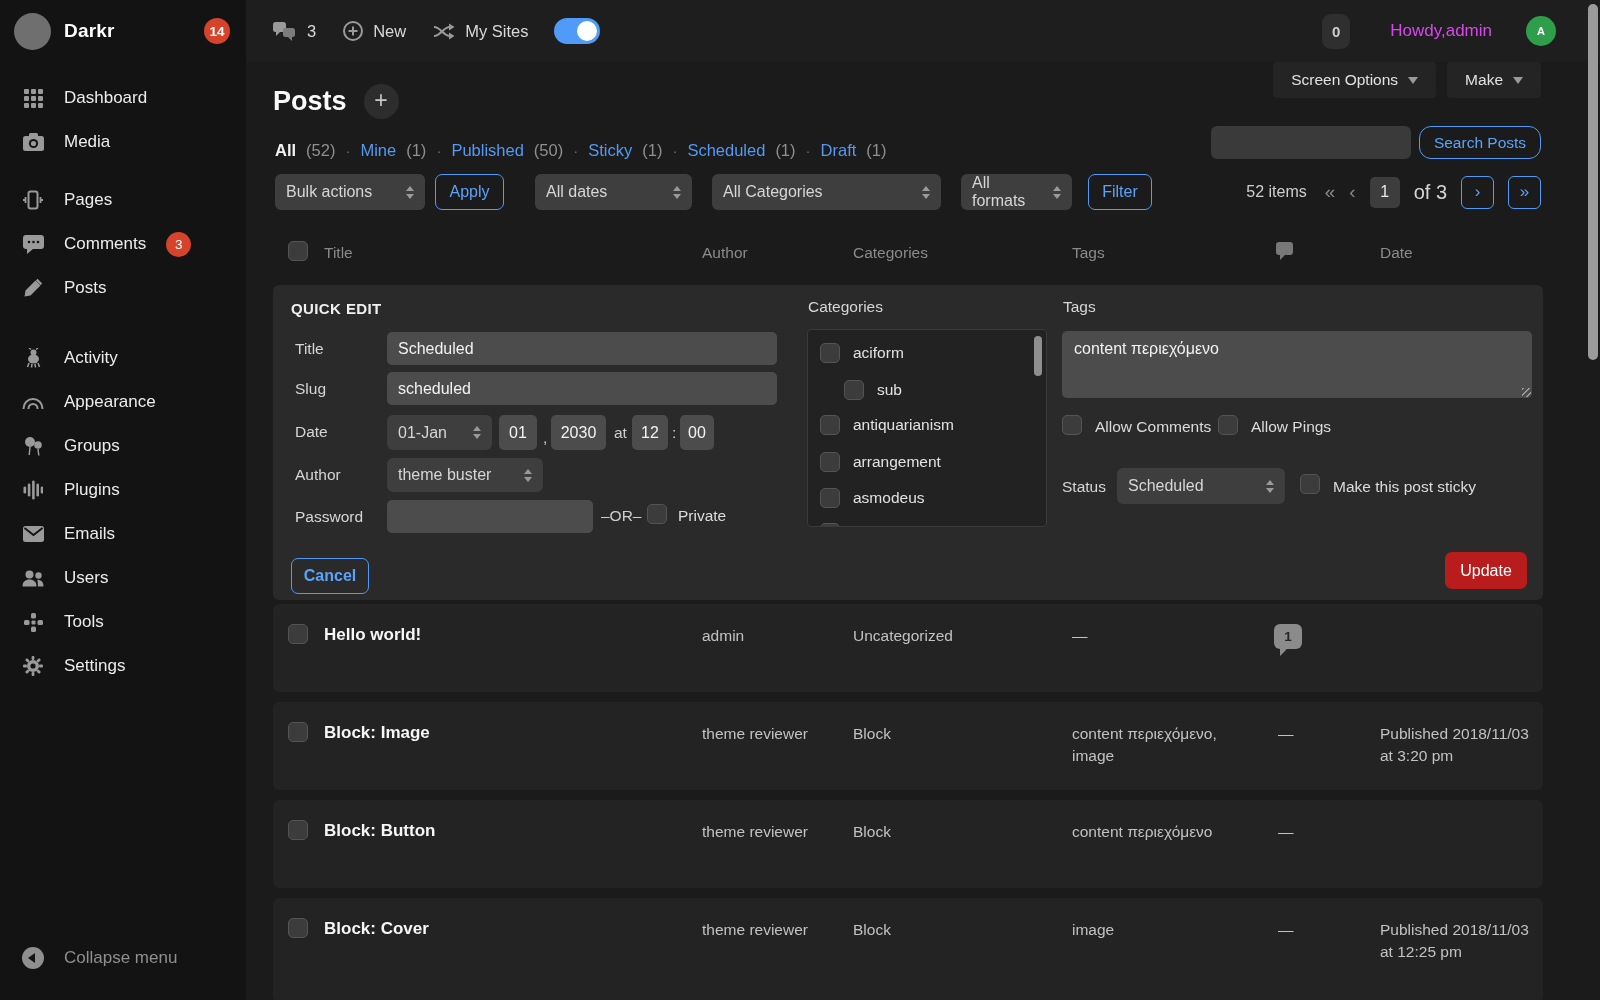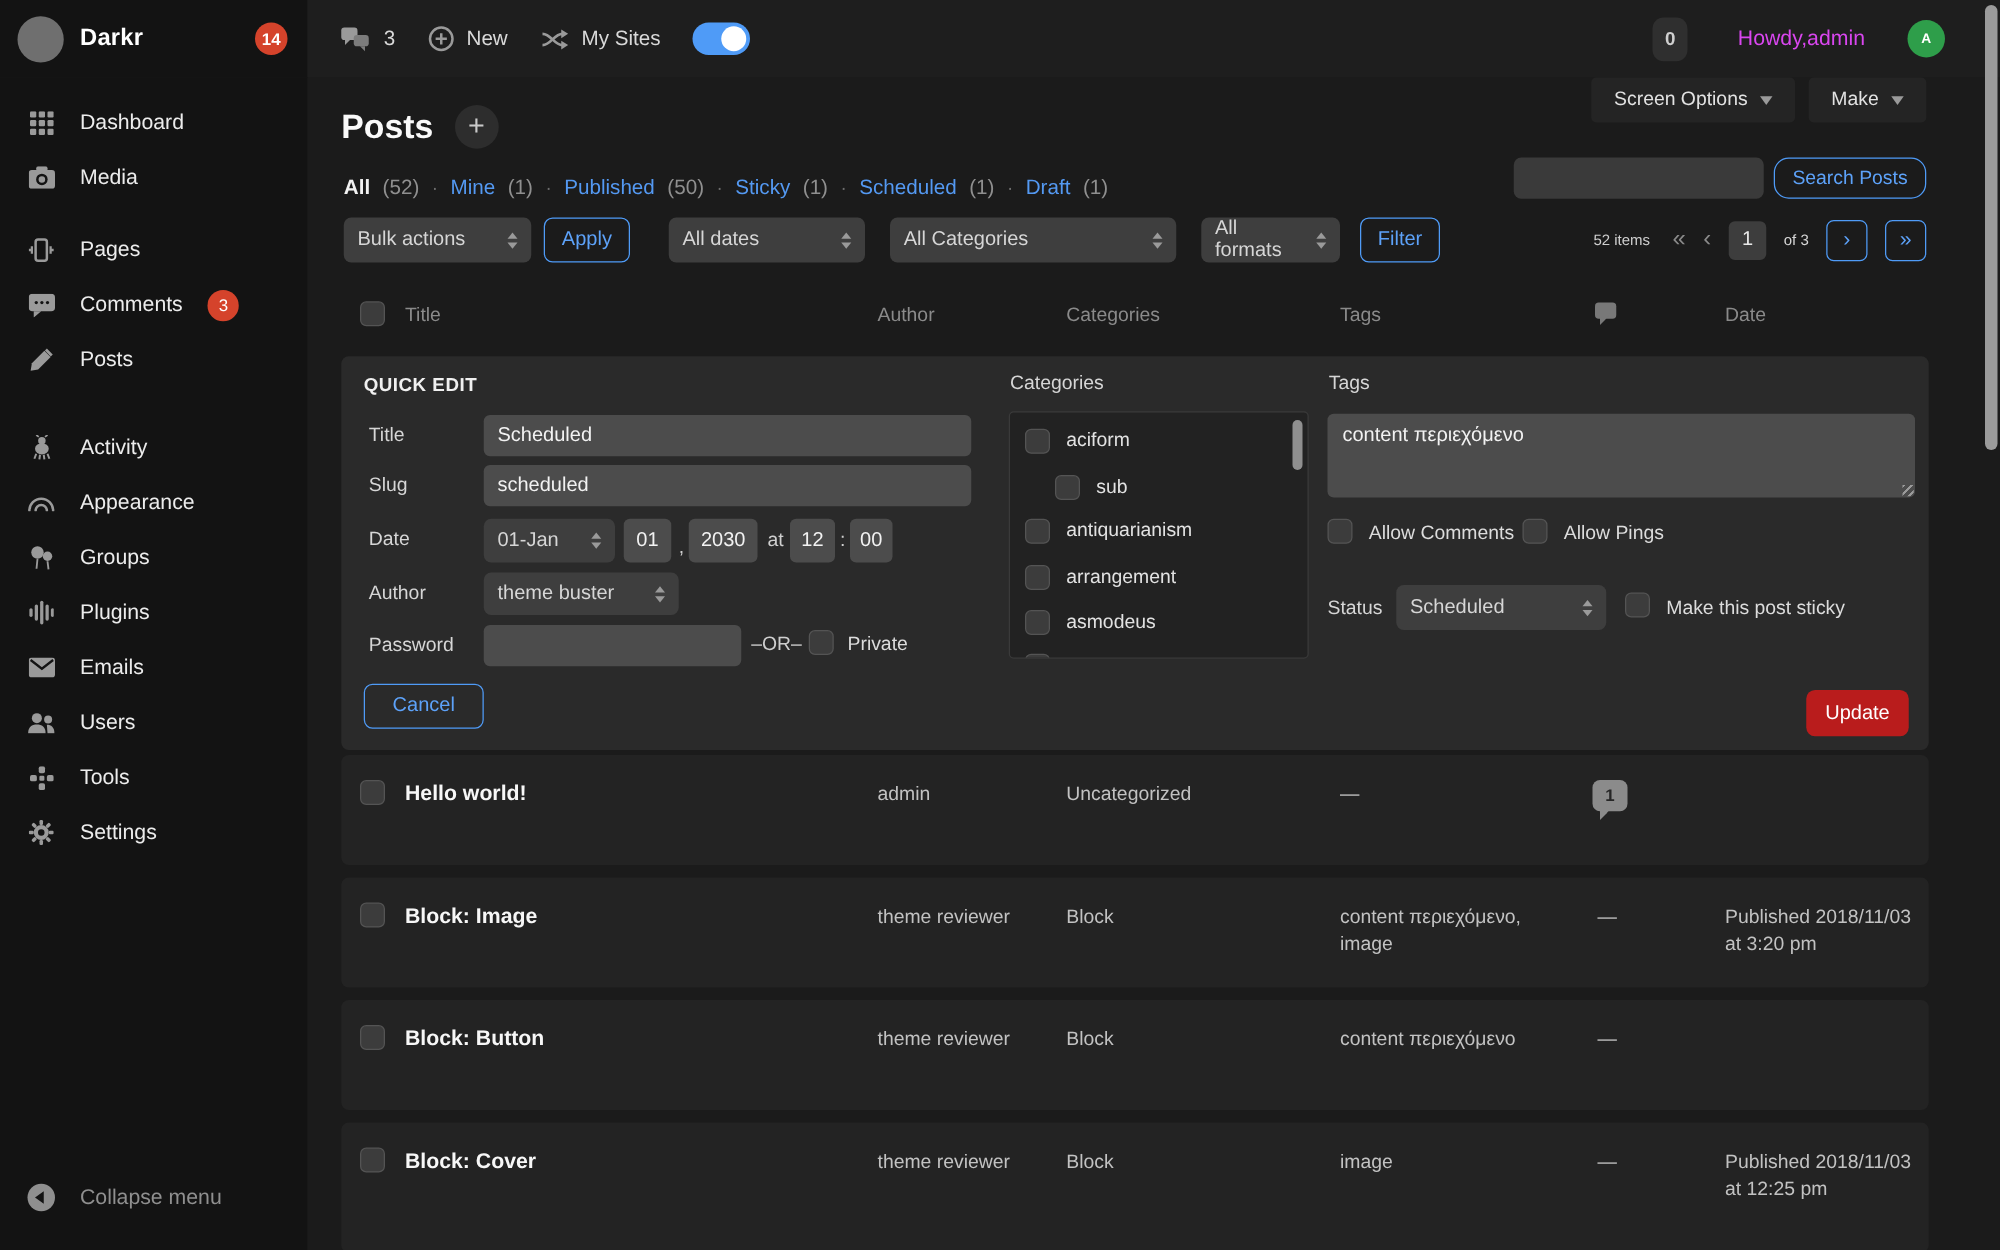--- a/index.html
+++ b/index.html
@@ -62,25 +62,25 @@
   .search-btn { width:122px; height:33px; border-radius:12px; font-size:15.5px; }
   .toolbar { position:absolute; left:29px; top:112px; display:flex; gap:10px; align-items:center; }
   .sel { background:#3e3e3e; border-radius:6px; height:36px; display:flex; align-items:center;
     justify-content:space-between; padding:0 11px; color:#d6d6d6; font-size:16px; gap:12px; cursor:default; }
   .updown { display:flex; flex-direction:column; gap:3px; }
   .updown i { display:block; width:0; height:0; border-left:4.5px solid transparent; border-right:4.5px solid transparent; }
   .updown .u { border-bottom:5.5px solid #9a9a9a; } .updown .d { border-top:5.5px solid #9a9a9a; }
   .apply-btn { width:69px; height:36px; } .filter-btn { width:64px; height:36px; margin-left:6px; }
   .w-bulk{width:150px;} .w-dates{width:157px; margin-left:21px;} .w-cats{width:229px; margin-left:10px;} .w-formats{width:111px; margin-left:10px;}
   .pagination { position:absolute; top:112px; right:59px; height:36px; display:flex; align-items:center; gap:14px; }
-  .pg-count { color:#cfcfcf; font-size:12px; margin-right:4px; }
+  .pg-count { color:#cfcfcf; font-size:16px; margin-right:4px; }
   .pg-arrow { color:#8a8a8a; font-size:19px; }
   .pg-current { width:30px; height:31px; background:#3d3d3d; border-radius:5px; color:#e8e8e8; font-size:16px;
     display:flex; align-items:center; justify-content:center; }
-  .pg-of { color:#d6d6d6; font-size:12px; }
+  .pg-of { color:#d6d6d6; font-size:20px; }
   .pg-btn { width:33px; height:33px; border-radius:6px; font-size:17px; }
   
   .thead { position:absolute; left:27px; top:166px; width:1270px; height:48px; }
   .thead .hcell { position:absolute; top:16px; color:#8a8a8a; font-size:15.5px; }
   .cb { width:20px; height:20px; background:#3c3c3c; border:1px solid #545454; border-radius:5px; flex:none; }
   .bubble-icon { position:absolute; left:1003px; top:14px; width:17px; height:13px; background:#787878; border-radius:3px; }
   .bubble-icon::after { content:""; position:absolute; left:4px; bottom:-5px;
     border:4px solid transparent; border-top:5px solid #787878; border-left:4px solid #787878; }
   .row { position:absolute; left:27px; width:1270px; height:88px; background:#232323; border-radius:6px; }
   .row .cell { position:absolute; color:#c2c2c2; font-size:15.5px; line-height:1.45; }
@@ -101,21 +101,21 @@
   .qe-sep { position:absolute; color:#cfcfcf; font-size:15.5px; }
   .listbox { position:absolute; left:534px; top:44px; width:240px; height:198px; background:#222;
     border:1px solid #3a3a3a; border-radius:4px; overflow:hidden; }
   .lb-item { position:absolute; display:flex; align-items:center; gap:13px; font-size:15.5px; color:#e2e2e2; }
   .lb-thumb { position:absolute; right:4px; top:6px; width:8px; height:40px; background:#8f8f8f; border-radius:4px; }
   .tags-area { position:absolute; left:789px; top:46px; width:470px; height:67px; background:#4c4c4c; border:none;
     outline:none; border-radius:5px; color:#f2f2f2; font-size:16px; padding:9px 12px; font-family:inherit; resize:none; }
   .resize-grip { position:absolute; left:1249px; top:103px; width:9px; height:9px;
     background:repeating-linear-gradient(135deg,#9a9a9a 0 1.5px,transparent 1.5px 4.5px); }
   .qe-check-label { position:absolute; color:#dcdcdc; font-size:15.5px; }
-  .cancel-btn { position:absolute; left:18px; top:262px; width:96px; height:36px; border-radius:7px; }
+  .cancel-btn { position:absolute; left:18px; top:273px; width:78px; height:36px; border-radius:7px;font-weight:bold; }
   .update-btn { position:absolute; right:16px; top:267px; width:82px; height:37px; border-radius:7px;
     background:#b91c1c; color:#fff; font-size:16px; border:none; display:flex; align-items:center;
     justify-content:center; font-family:inherit; }
   
   .scroll-thumb { position:absolute; right:2px; top:4px; width:10px; height:356px; background:#9b9b9b; border-radius:5px; }
   svg { display:block; }
 </style>
 </head>
 <body>
 

